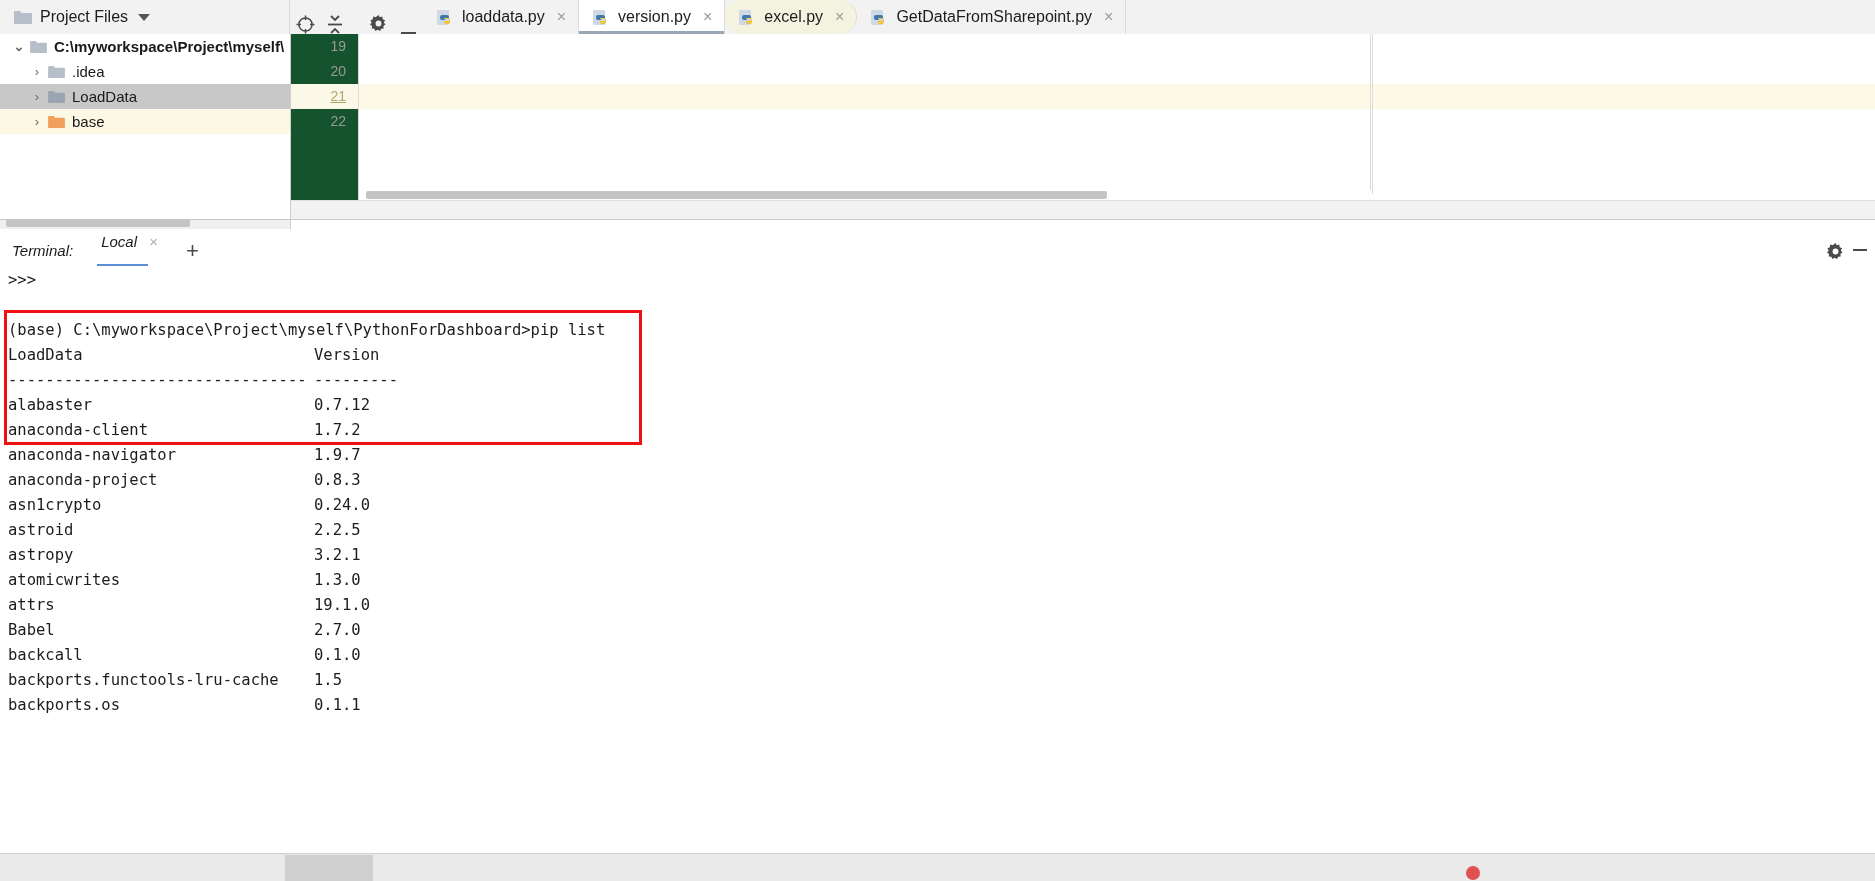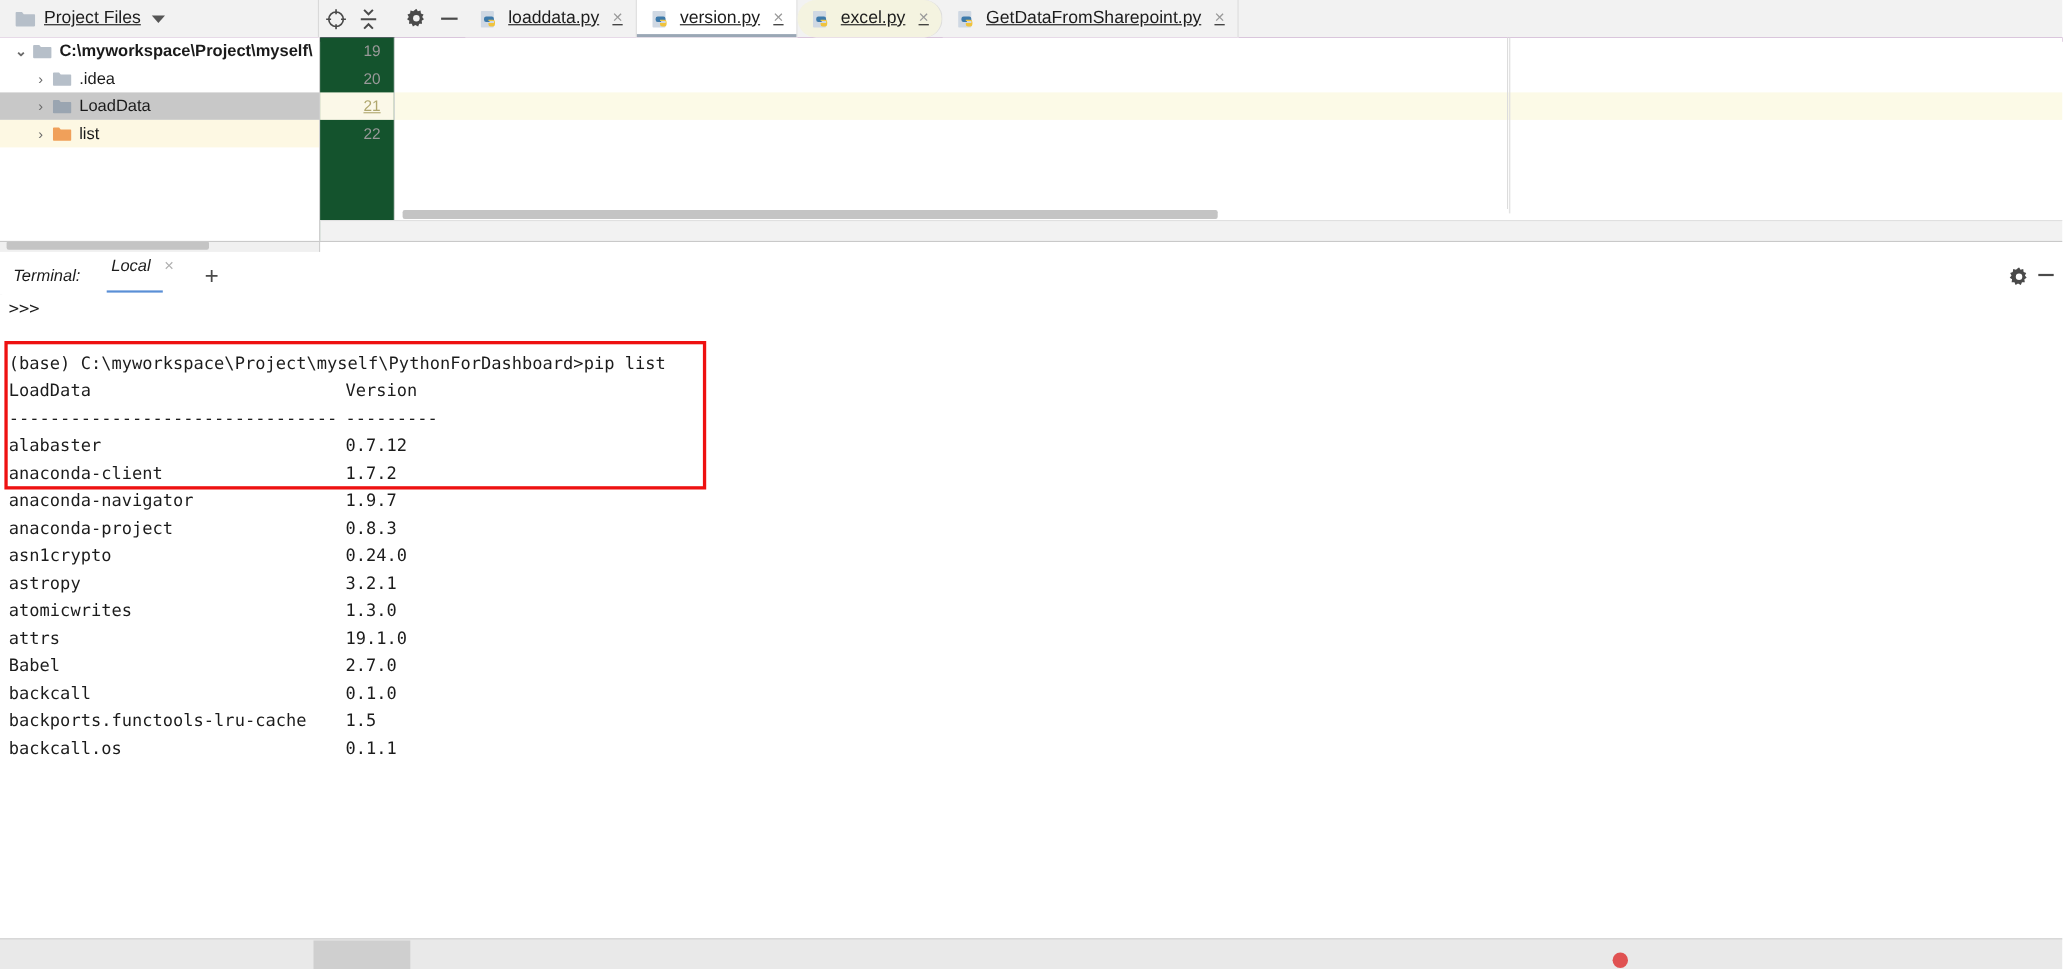--- a/index.html
+++ b/index.html
@@ -12,21 +12,21 @@
     overflow:hidden;
     position:relative;
   }
   .mono{font-family:"DejaVu Sans Mono","Liberation Mono",monospace;}
 
   
   #topbar{
     position:absolute;left:0;top:0;width:1875px;height:34px;
     background:#f2f2f2;
     border-bottom:4px solid #701a75;
-    display:flex;align-items:center;text-decoration:underline;
+    display:flex;align-items:flex-end;
   }
   #proj-header{
     width:290px;height:34px;display:flex;align-items:center;
     background:#f2f2f2;padding-left:14px;box-sizing:border-box;
     border-right:1px solid #d9d9d9;
   }
   #proj-header .folder-ic{margin-right:8px;display:flex;}
   #proj-title{font-size:16px;color:#1c1c1c;}
   .caret-dn{
     width:0;height:0;margin-left:10px;
@@ -290,21 +290,21 @@
     <span>LoadData</span>
   </div>
 
   <div class="tnode d1 hl">
     <span class="arrow">›</span>
     <span class="fic">
       <svg width="17" height="14" viewBox="0 0 18 15">
         <path d="M0 2a1 1 0 0 1 1-1h5l1.6 2H17a1 1 0 0 1 1 1v9a1 1 0 0 1-1 1H1a1 1 0 0 1-1-1z" fill="#f0a05a"></path>
       </svg>
     </span>
-    <span>list</span>
+    <span>base</span>
   </div>
 </div>
 
 <div id="tree-hscroll-track"></div>
 <div id="tree-hscroll"></div>
 
 <div id="gutter">
   <div class="lnum">19</div>
   <div class="lnum">20</div>
   <div class="lnum cur">21</div>
@@ -374,20 +374,24 @@
   </div>
   <div class="pkgrow mono">
     <span class="pkgname">anaconda-project</span>
     <span class="pkgver">0.8.3</span>
   </div>
   <div class="pkgrow mono">
     <span class="pkgname">asn1crypto</span>
     <span class="pkgver">0.24.0</span>
   </div>
   <div class="pkgrow mono">
+    <span class="pkgname">astroid</span>
+    <span class="pkgver">2.2.5</span>
+  </div>
+  <div class="pkgrow mono">
     <span class="pkgname">astropy</span>
     <span class="pkgver">3.2.1</span>
   </div>
   <div class="pkgrow mono">
     <span class="pkgname">atomicwrites</span>
     <span class="pkgver">1.3.0</span>
   </div>
   <div class="pkgrow mono">
     <span class="pkgname">attrs</span>
     <span class="pkgver">19.1.0</span>
@@ -398,21 +402,21 @@
   </div>
   <div class="pkgrow mono">
     <span class="pkgname">backcall</span>
     <span class="pkgver">0.1.0</span>
   </div>
   <div class="pkgrow mono">
     <span class="pkgname">backports.functools-lru-cache</span>
     <span class="pkgver">1.5</span>
   </div>
   <div class="pkgrow mono">
-    <span class="pkgname">backcall.os</span>
+    <span class="pkgname">backports.os</span>
     <span class="pkgver">0.1.1</span>
   </div>
 </div>
 
 <div id="redbox"></div>
 
 <div id="bottom-strip"></div>
 <div id="bot-active"></div>
 <div id="bot-red"></div>
 

